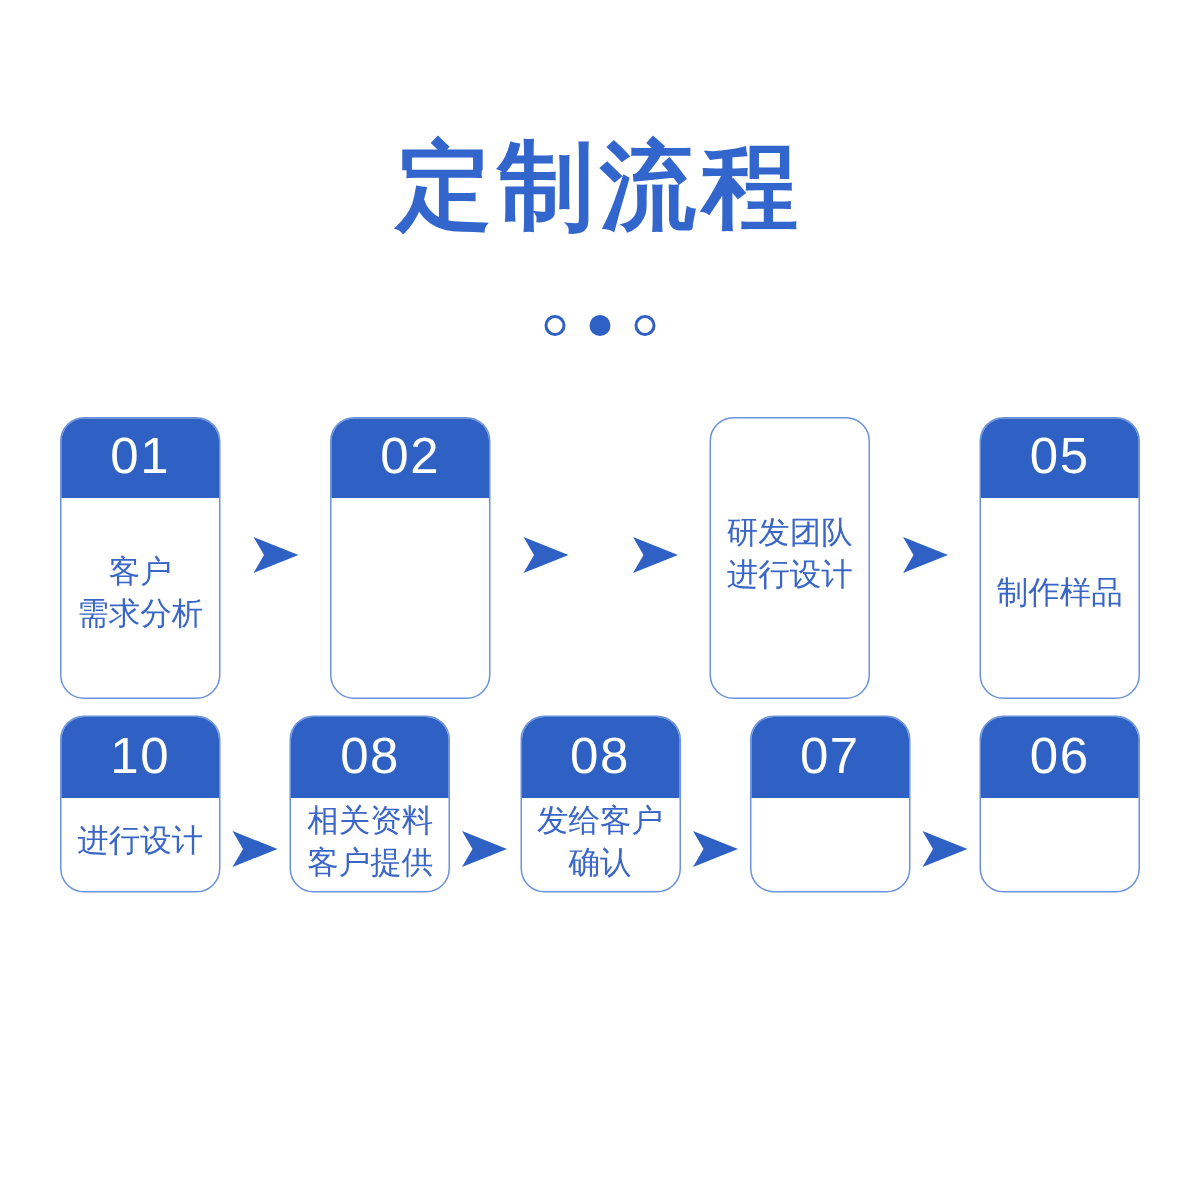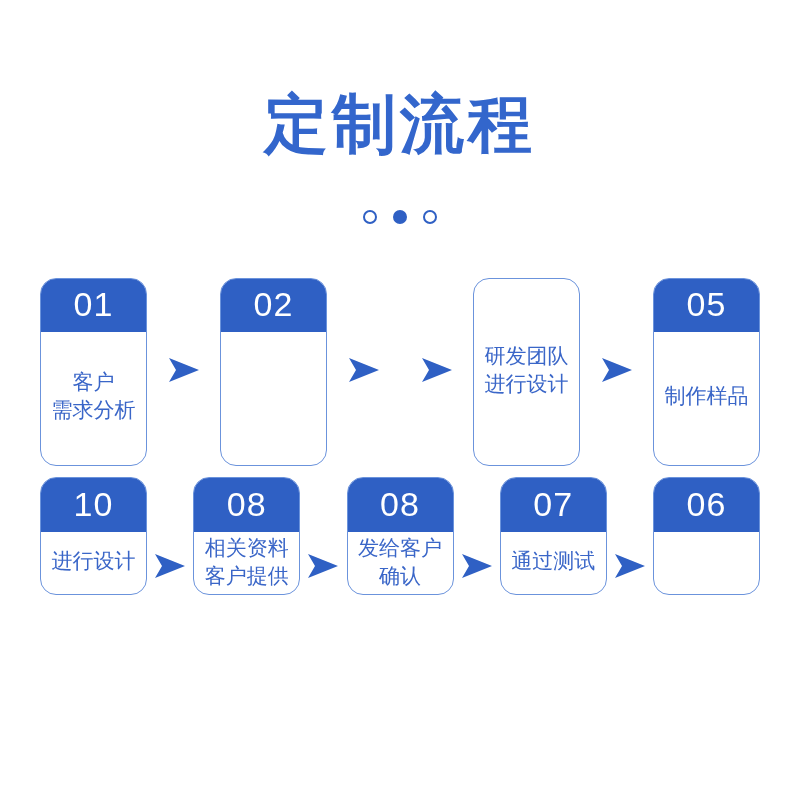--- a/index.html
+++ b/index.html
@@ -246,23 +246,20 @@
   </div>
 
   <div class="arrow-gap">
     <svg class="arrow" viewBox="0 0 34 26">
       <path d="M2 1 L32 13 L2 25 L9 13 Z" fill="#2F60C4"></path>
     </svg>
   </div>
 
   <div class="step-card">
     <div class="card-header">07</div>
-    <div class="card-body">
-      <div class="card-line">通过测试</div>
-    </div>
   </div>
 
   <div class="arrow-gap">
     <svg class="arrow" viewBox="0 0 34 26">
       <path d="M2 1 L32 13 L2 25 L9 13 Z" fill="#2F60C4"></path>
     </svg>
   </div>
 
   <div class="step-card">
     <div class="card-header">06</div>

